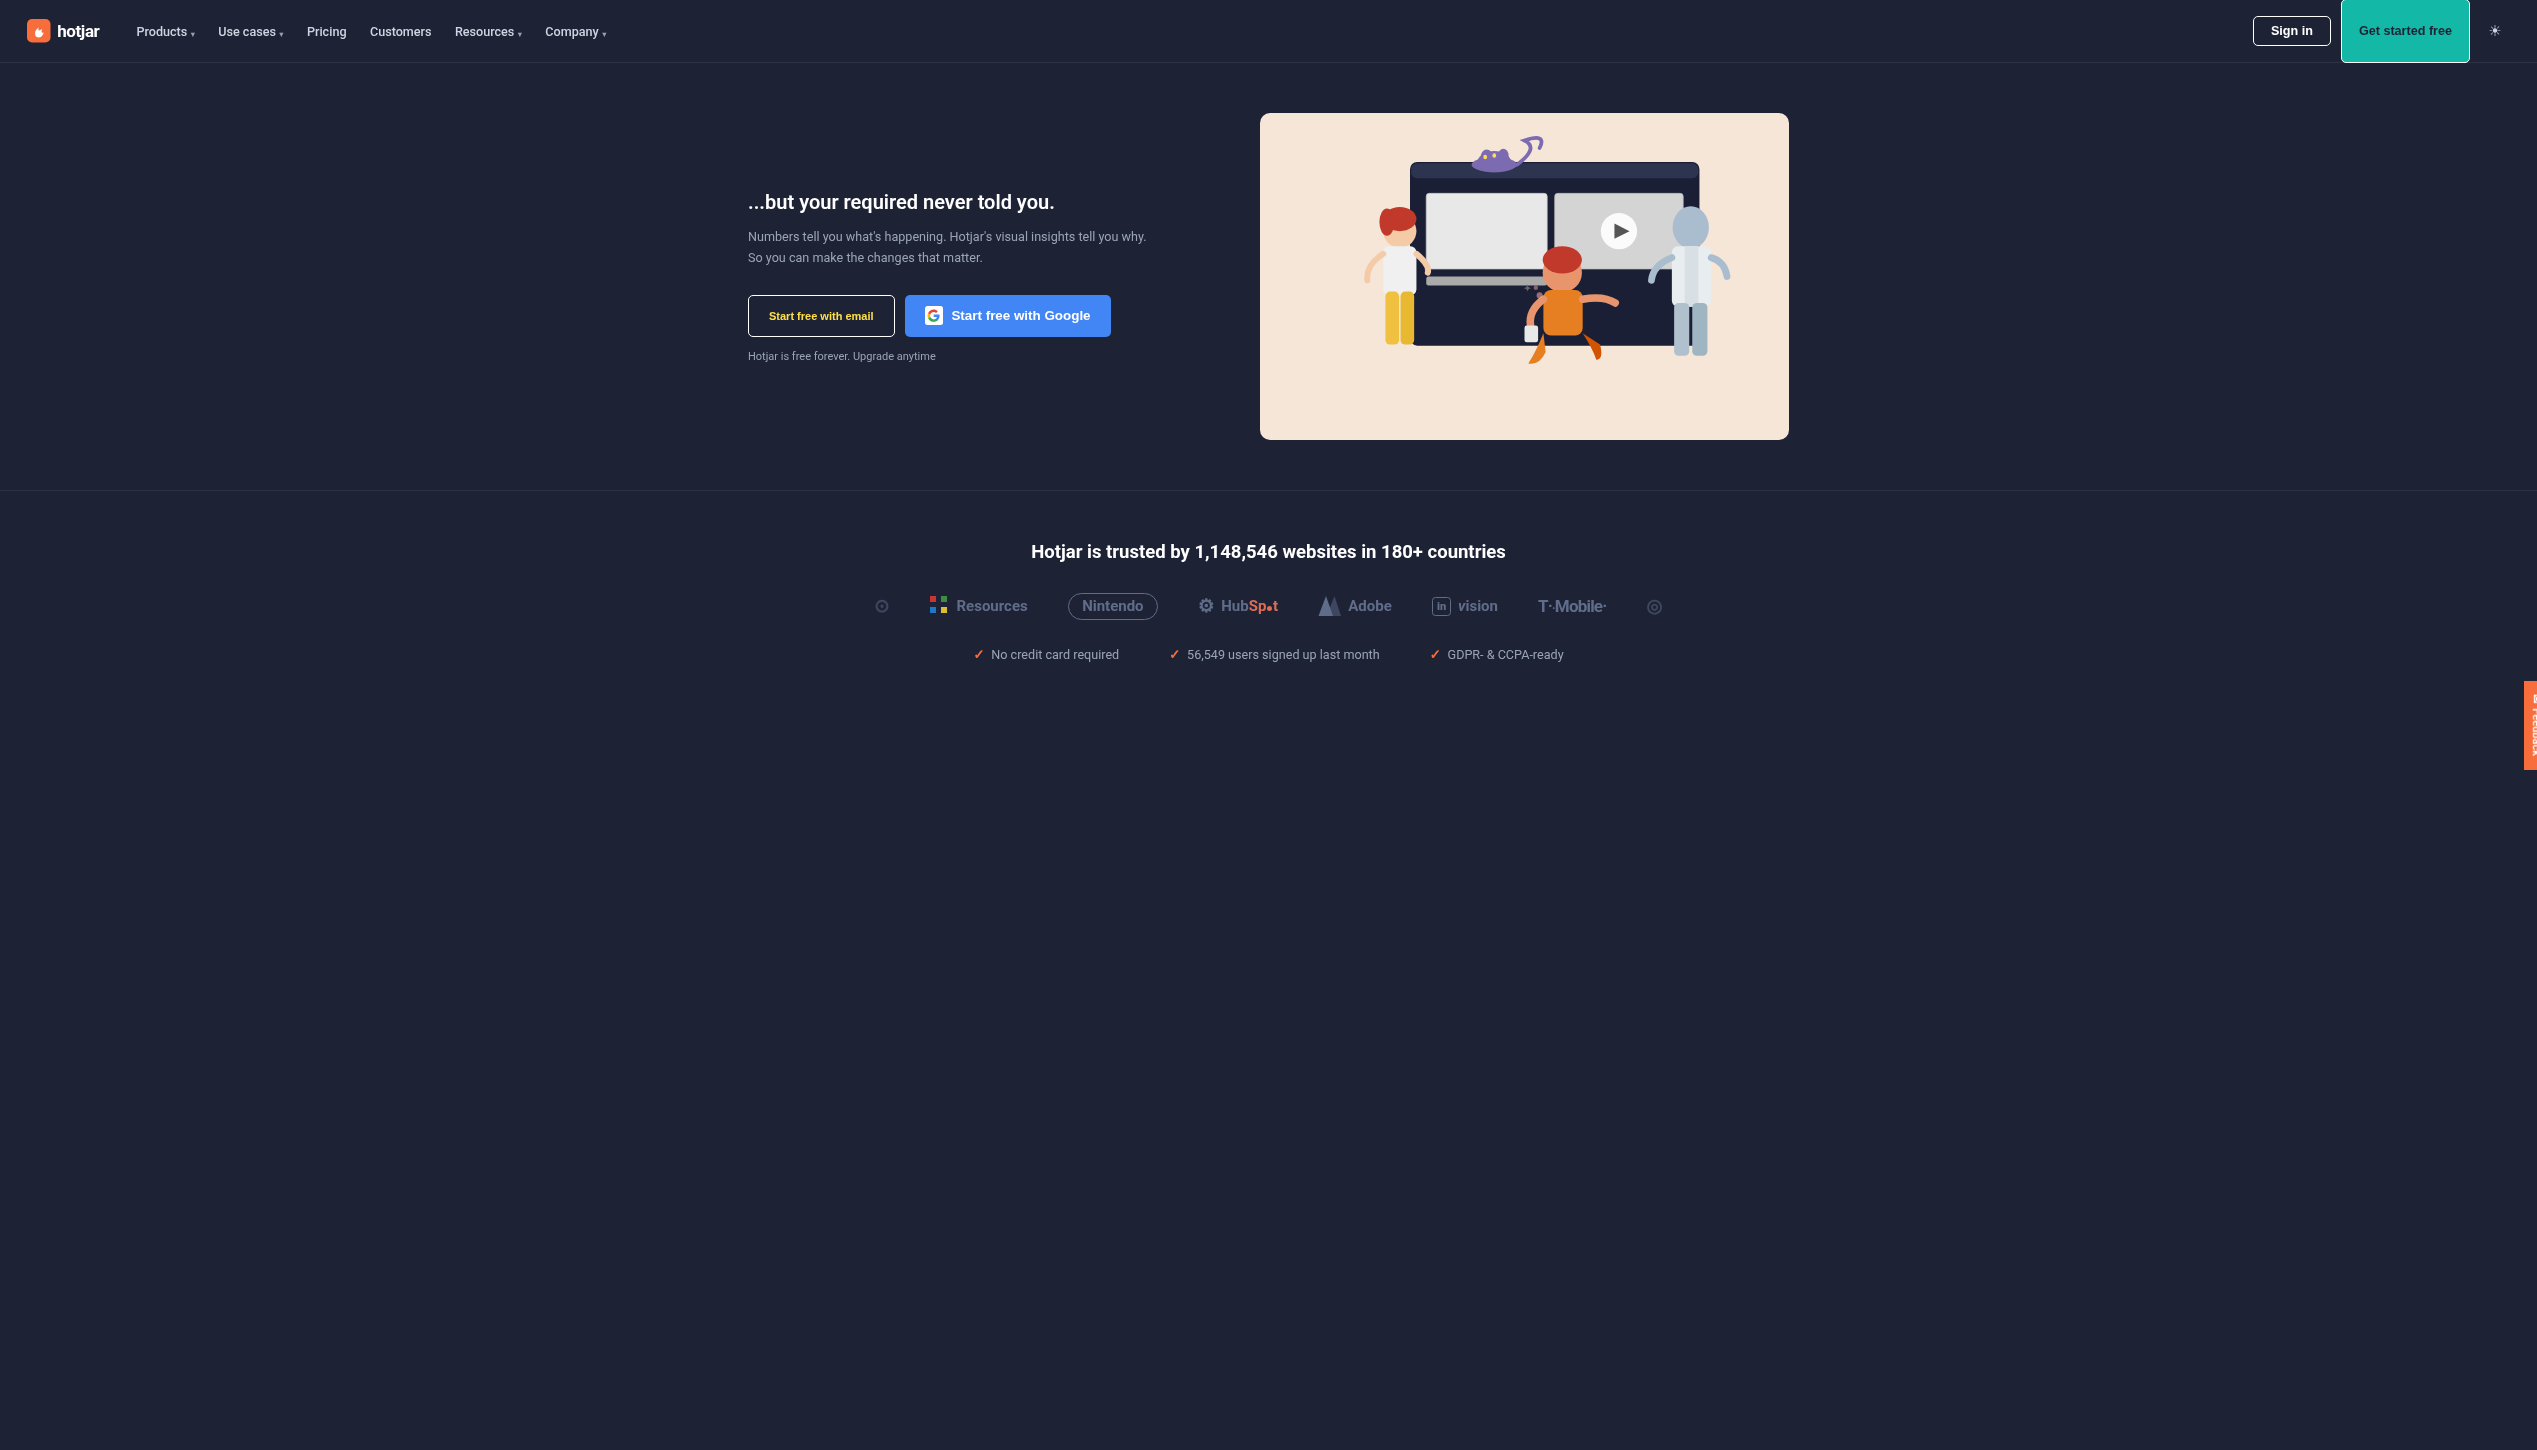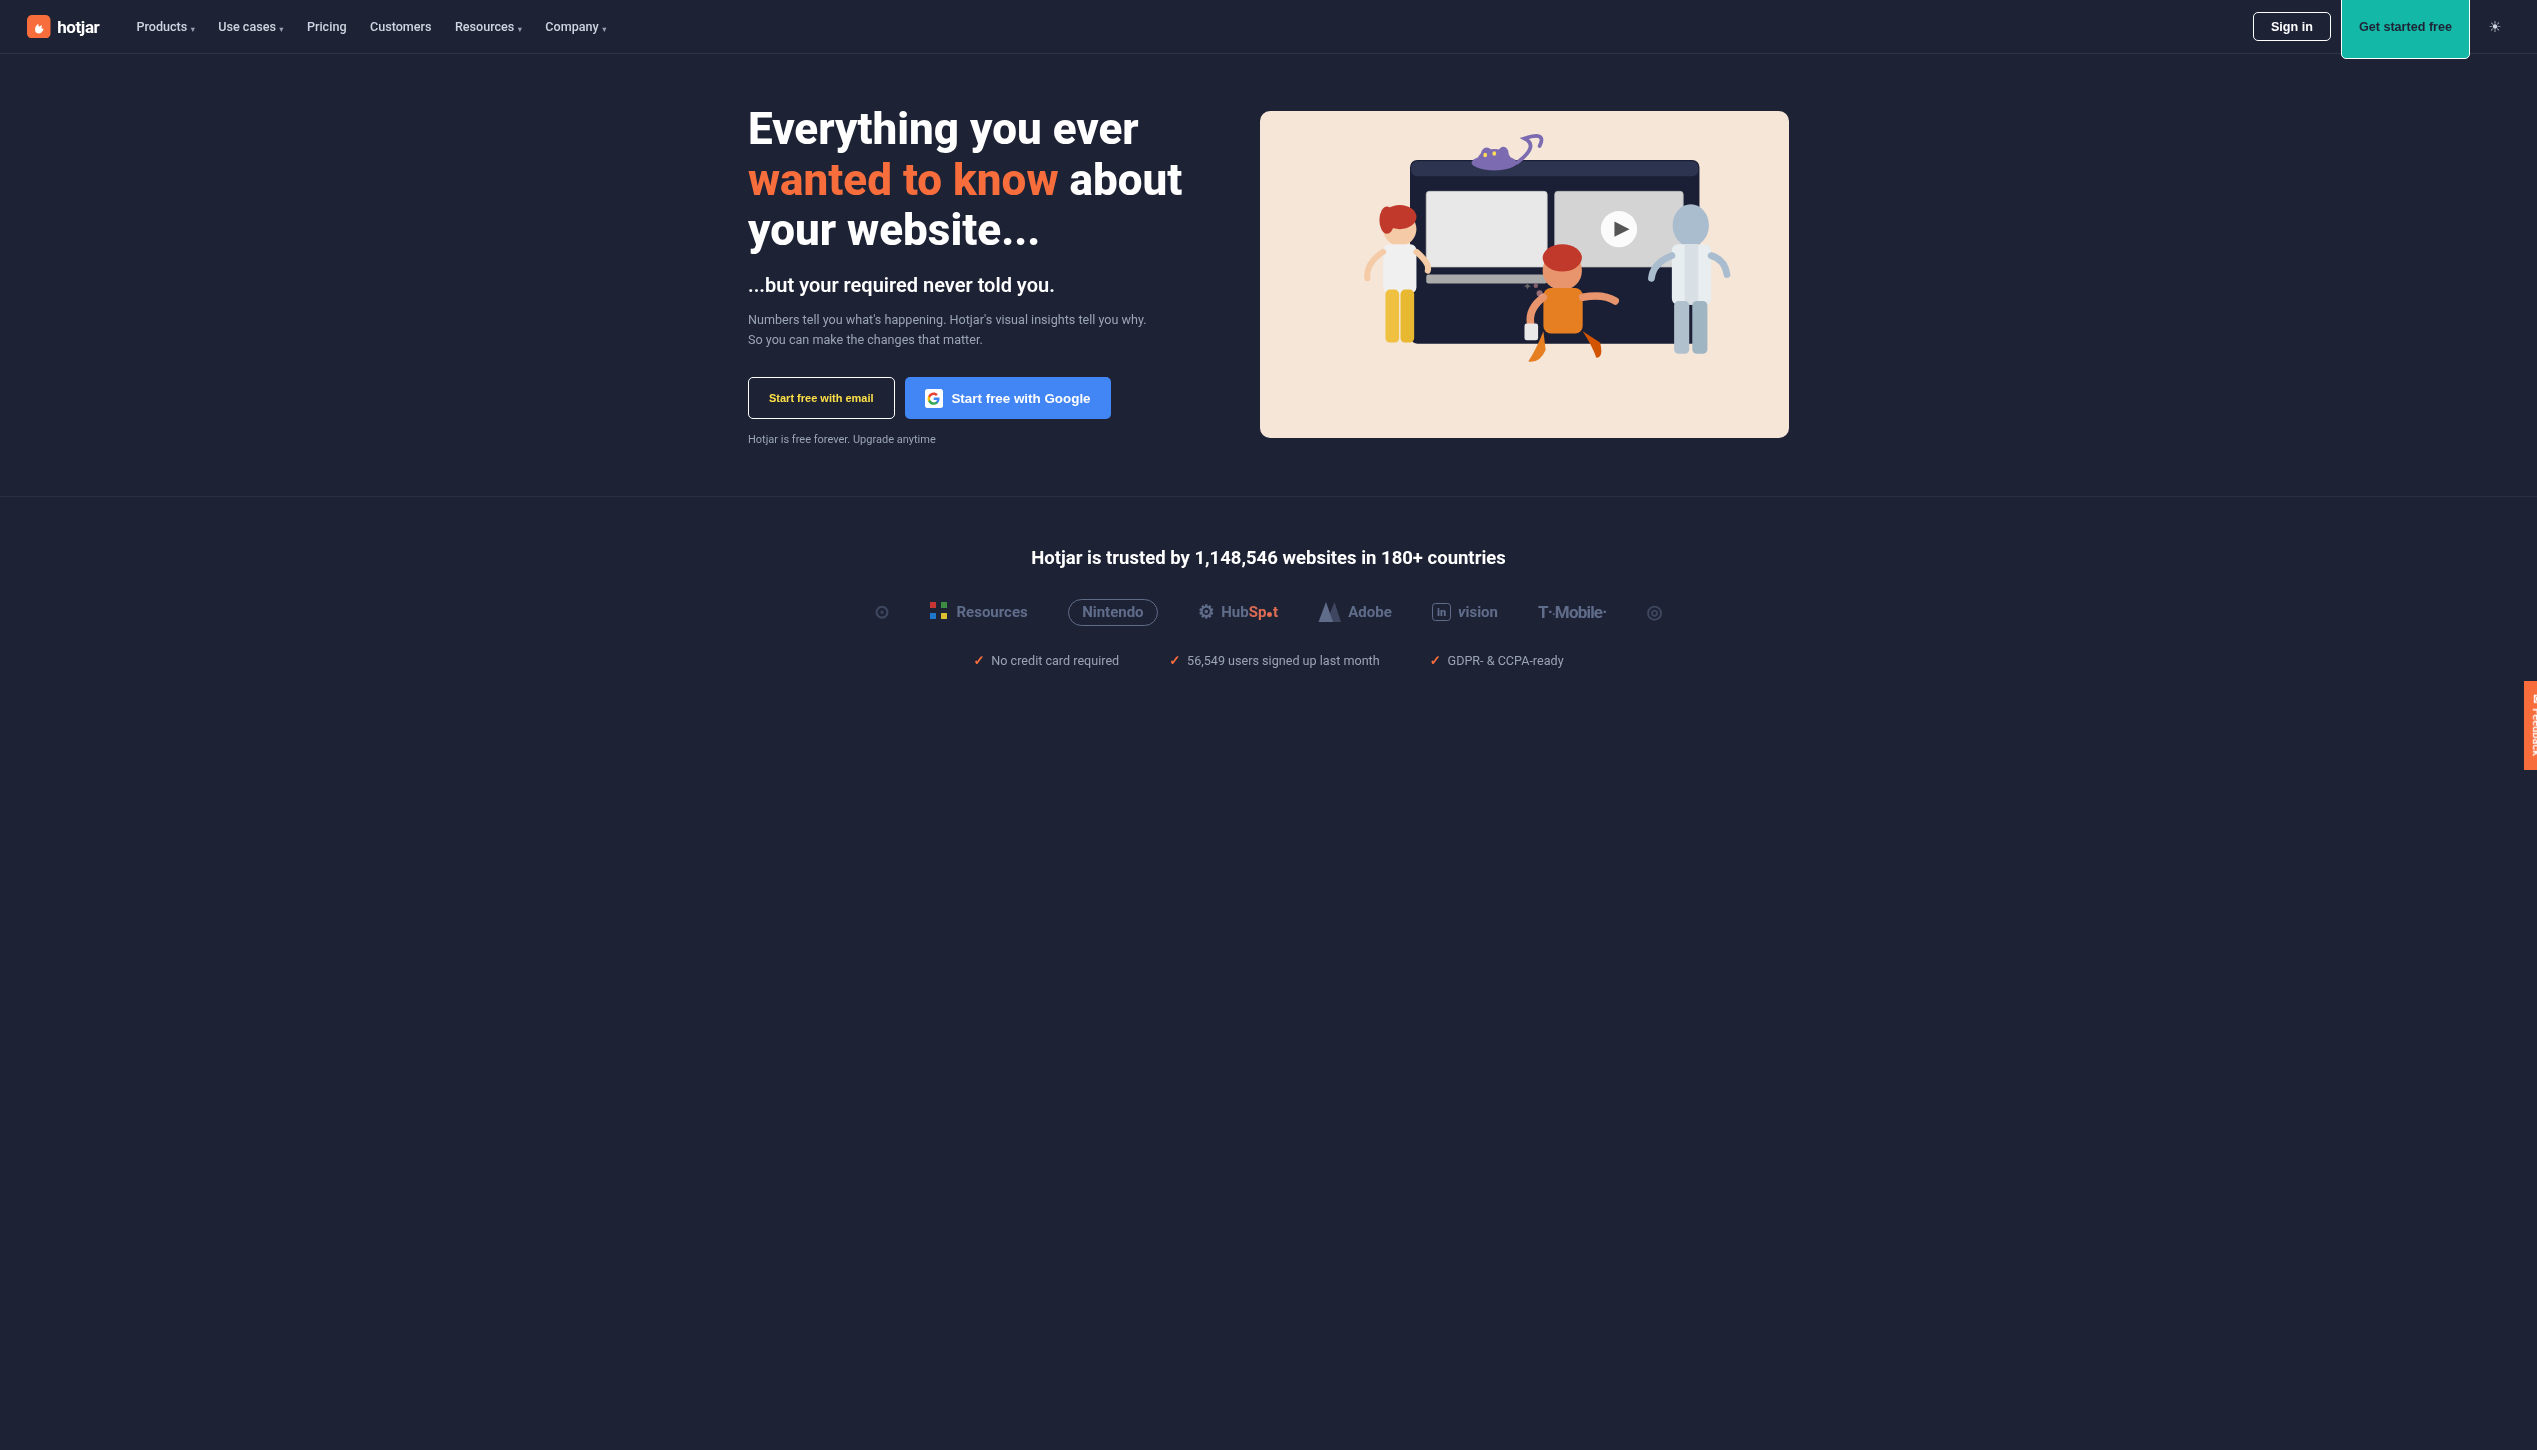--- a/index.html
+++ b/index.html
@@ -9,21 +9,21 @@
       color: #ffffff;
       min-height: 100vh;
     }
 
     
     .navbar {
       display: flex;
       align-items: center;
       justify-content: space-between;
       padding: 0 27px;
-      height: 54px;
+      height: 63px;
       background-color: #1e2235;
       border-bottom: 0.8px solid rgba(255,255,255,0.08);
       position: sticky;
       top: 0;
       z-index: 100;
     }
     .navbar-left {
       display: flex;
       align-items: center;
       gap: 27px;
@@ -350,23 +350,20 @@
     <button class="btn-signin">Sign in</button>
     <button class="btn-get-started">Get started free</button>
     <button class="theme-toggle">
       <span>☀</span>
     </button>
   </div>
 </nav>
 
 <section class="hero">
   <div class="hero-left">
-    <h1 class="hero-headline">
-      <span>Everything you ever </span><span class="highlight">wanted to know</span><span> about your website...</span>
-    </h1>
     <p class="hero-subhead">...but your required never told you.</p>
     <p class="hero-desc">Numbers tell you what's happening. Hotjar's visual insights tell you why. So you can make the changes that matter.</p>
     <div class="hero-buttons">
       <button class="btn-email">Start free with email</button>
       <button class="btn-google">
         <span class="google-icon">
           <svg width="13.4" height="13.4" viewBox="0 0 24 24">
             <path d="M22.56 12.25c0-.78-.07-1.53-.2-2.25H12v4.26h5.92c-.26 1.37-1.04 2.53-2.21 3.31v2.77h3.57c2.08-1.92 3.28-4.74 3.28-8.09z" fill="#4285F4"></path>
             <path d="M12 23c2.97 0 5.46-.98 7.28-2.66l-3.57-2.77c-.98.66-2.23 1.06-3.71 1.06-2.86 0-5.29-1.93-6.16-4.53H2.18v2.84C3.99 20.53 7.7 23 12 23z" fill="#34A853"></path>
             <path d="M5.84 14.09c-.22-.66-.35-1.36-.35-2.09s.13-1.43.35-2.09V7.07H2.18C1.43 8.55 1 10.22 1 12s.43 3.45 1.18 4.93l2.85-2.22.81-.62z" fill="#FBBC05"></path>

